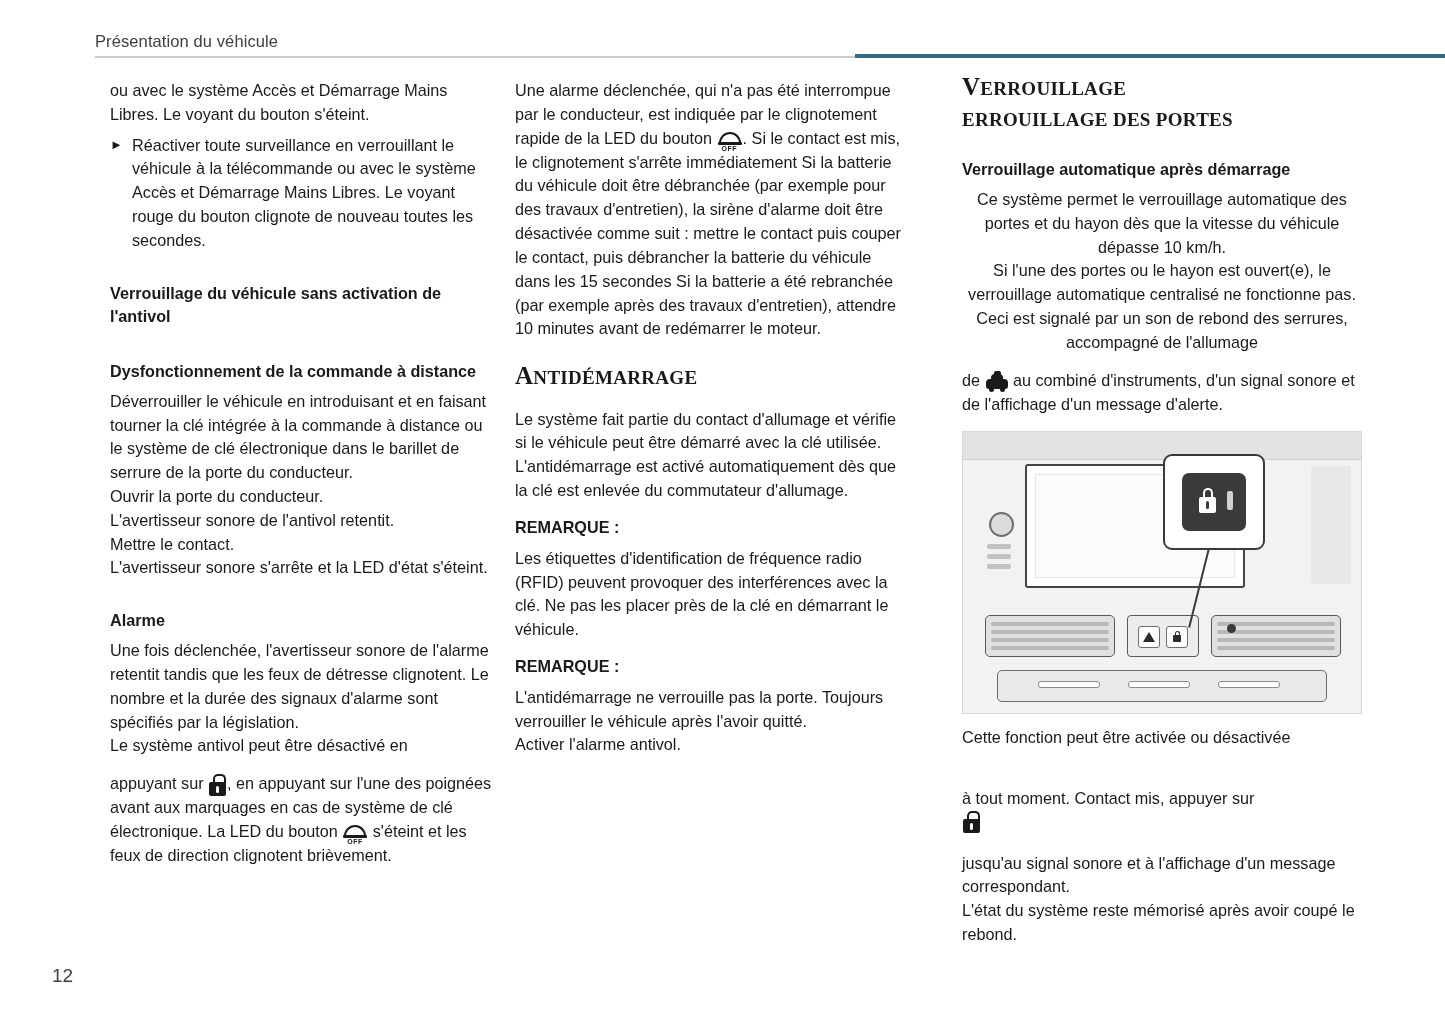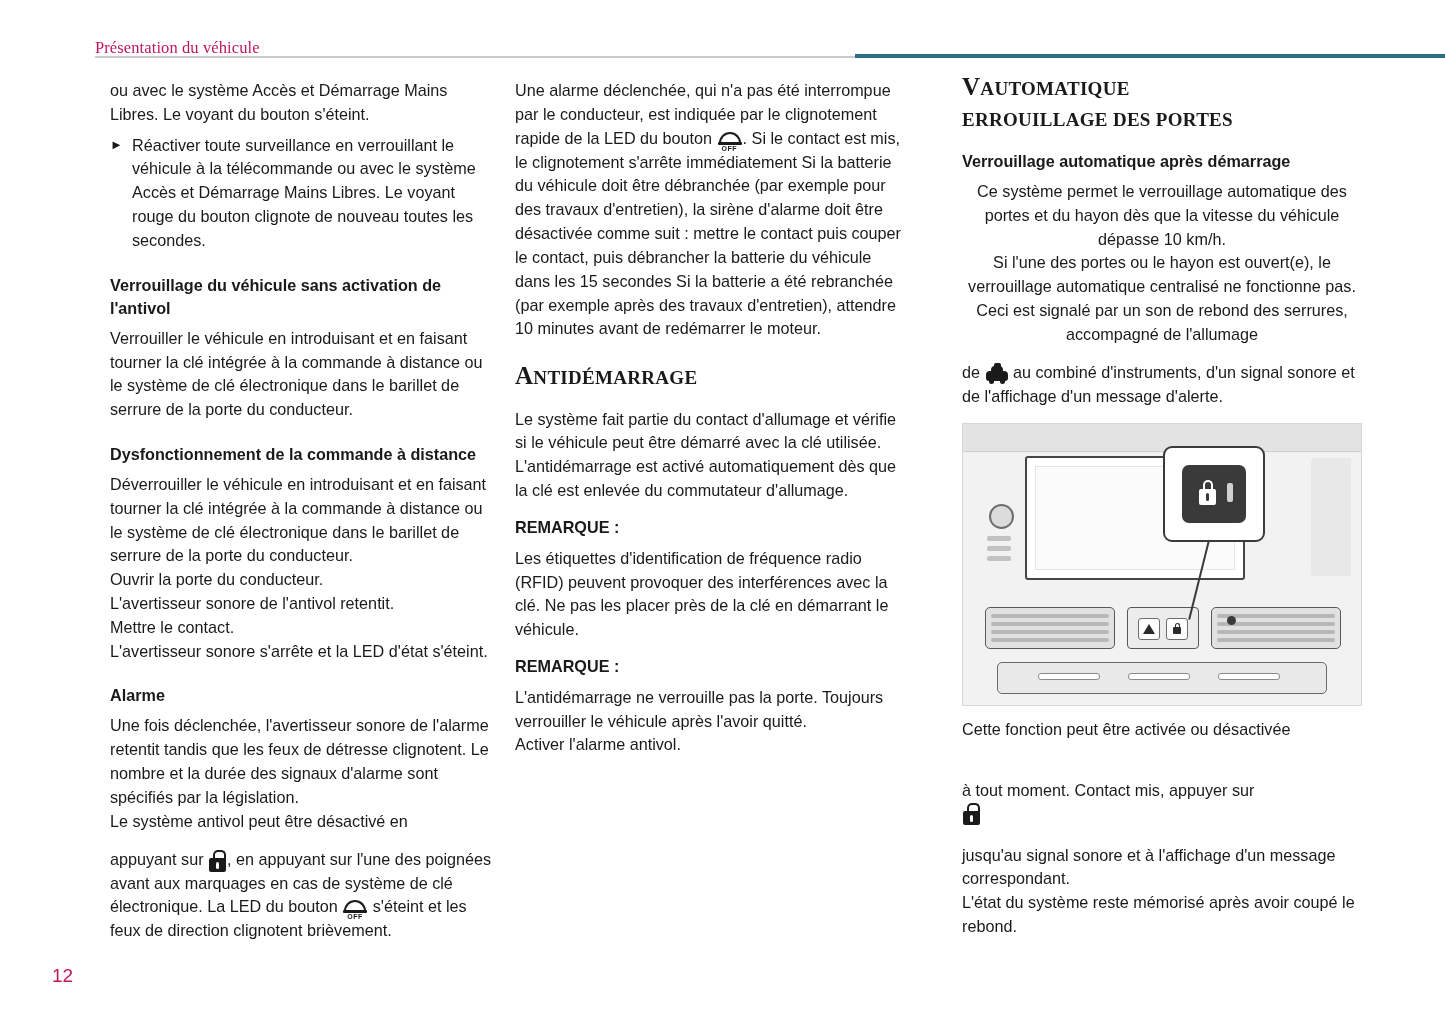--- a/index.html
+++ b/index.html
@@ -24,25 +24,24 @@
   .header {
     position: absolute;
     top: 30px;
     left: 95px;
     right: 0px;
     height: 30px;
   }
   .header-title {
     position: absolute;
     left: 0;
-    top: 8px;
+    top: 2px;
     font-size: 16.5px;
-    color: #be185d;
+    color: #404040;
     letter-spacing: 0.1px;
-    font-family: Liberation Serif, serif;
   }
   .header-rule {
     position: absolute;
     left: 0;
     top: 26px;
     width: 1350px;
     height: 2px;
     background: #c9ccce;
   }
   .header-rule-accent {
@@ -84,21 +83,21 @@
     font-weight: bold;
     font-size: 25px;
     margin: 0 0 2px 0;
     line-height: 1.22;
     letter-spacing: 0.3px;
   }
   h3.sub .sc { font-size: 19px; }
   h4.bold {
     font-size: 16.2px;
     font-weight: bold;
-    margin: 8px 0 3px 0;
+    margin: 16px 0 3px 0;
     line-height: 1.42;
   }
   .remark {
     font-size: 16.2px;
     font-weight: bold;
     margin: 0 0 7px 0;
   }
   .bullet-row {
     display: flex;
     align-items: flex-start;
@@ -492,21 +491,21 @@
     border-radius: 50%;
     background: #3a3a3a;
   }
 
   
   .page-number {
     position: absolute;
     left: 52px;
     top: 965px;
     font-size: 19px;
-    color: #be185d;
+    color: #404040;
   }
 </style>
 </head>
 <body>
 
 <div class="page">
 
   <div class="header">
     <div class="header-title">Présentation du véhicule</div>
     <div class="header-rule"></div>
@@ -520,21 +519,20 @@
     <div class="gap-sm"></div>
 
     <div class="bullet-row">
       <div class="bullet-arrow">►</div>
       <div class="bullet-text">Réactiver toute surveillance en verrouillant le véhicule à la télécommande ou avec le système Accès et Démarrage Mains Libres. Le voyant rouge du bouton clignote de nouveau toutes les secondes.</div>
     </div>
 
     <div class="gap"></div>
 
     <h4 class="bold">Verrouillage du véhicule sans activation de l'antivol</h4>
-    <p class="para">Verrouiller le véhicule en introduisant et en faisant tourner la clé intégrée à la commande à distance ou le système de clé électronique dans le barillet de serrure de la porte du conducteur.</p>
 
     <div class="gap"></div>
 
     <h4 class="bold">Dysfonctionnement de la commande à distance</h4>
     <p class="para" style="white-space: pre-line;">Déverrouiller le véhicule en introduisant et en faisant tourner la clé intégrée à la commande à distance ou le système de clé électronique dans le barillet de serrure de la porte du conducteur.
 Ouvrir la porte du conducteur.
 L'avertisseur sonore de l'antivol retentit.
 Mettre le contact.
 L'avertisseur sonore s'arrête et la LED d'état s'éteint.</p>
 
@@ -587,21 +585,21 @@
 
     <p class="remark">REMARQUE :</p>
     <p class="para" style="white-space: pre-line;">L'antidémarrage ne verrouille pas la porte. Toujours verrouiller le véhicule après l'avoir quitté.
 Activer l'alarme antivol.</p>
   </div>
 
   <div class="col col3">
 
 
     <h3 class="sub">
-      <span>V</span><span class="sc">AUTOMATIQUE</span><br>
+      <span>V</span><span class="sc">ERROUILLAGE</span><br>
       <span class="sc">ERROUILLAGE DES PORTES</span>
     </h3>
 
     <div class="gap-sm"></div>
 
     <h4 class="bold">Verrouillage automatique après démarrage</h4>
     <p class="para" style="white-space: pre-line; text-align: center;">Ce système permet le verrouillage automatique des portes et du hayon dès que la vitesse du véhicule dépasse 10 km/h.
 Si l'une des portes ou le hayon est ouvert(e), le verrouillage automatique centralisé ne fonctionne pas. Ceci est signalé par un son de rebond des serrures, accompagné de l'allumage</p>
 
     <div class="gap-sm"></div>

